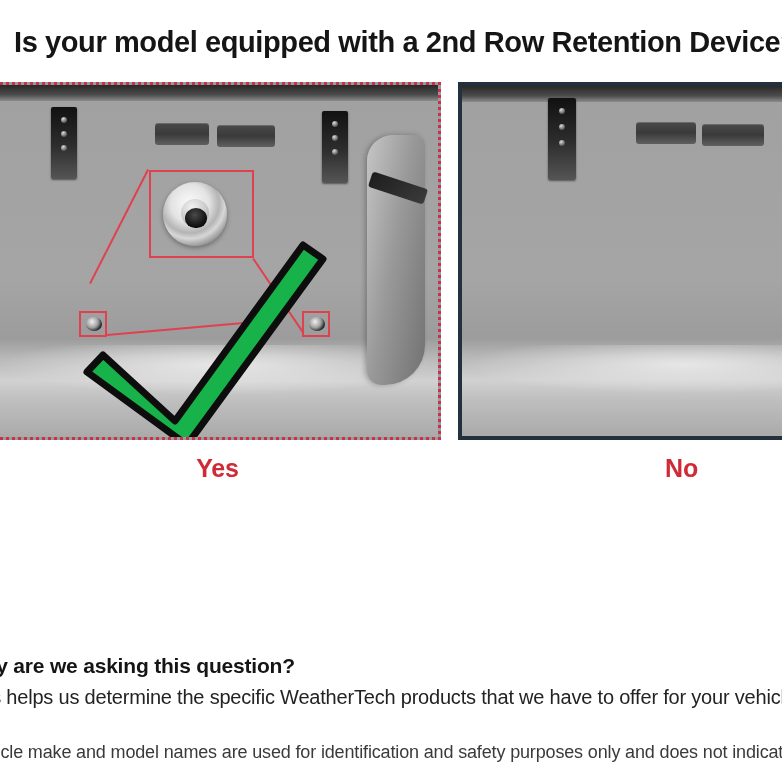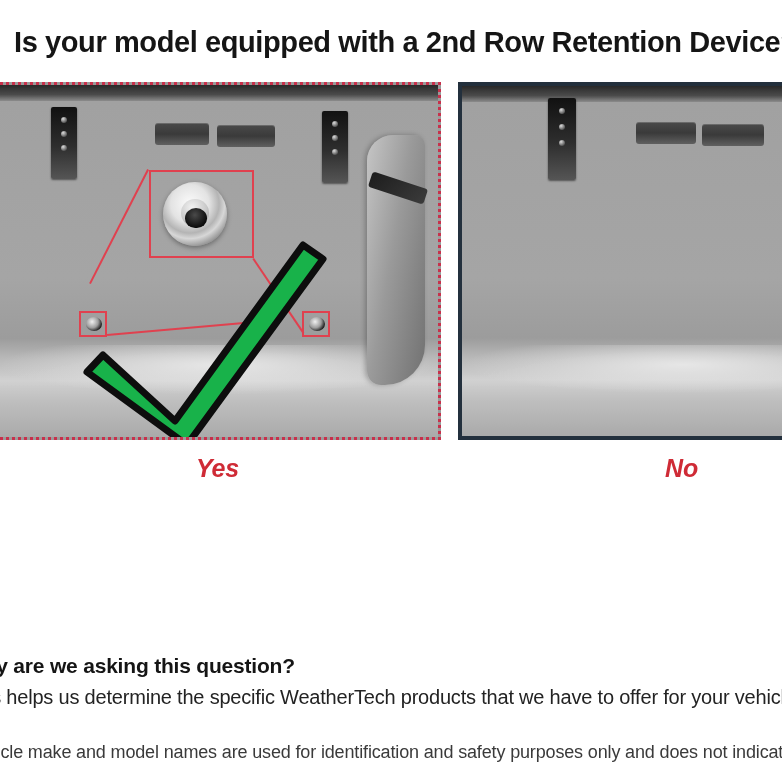--- a/index.html
+++ b/index.html
@@ -37,21 +37,20 @@
     line-height: 1.25;
   }
 
   
   .options-row {
     position: absolute;
     left: 0;
     top: 82px;
     width: 782px;
     height: 420px;
-    font-style: italic;
   }
 
   .option {
     position: absolute;
     top: 0;
   }
   .option-yes { left: -6px;  width: 447px; }
   .option-no  { left: 458px; width: 447px; }
 
   .photo-frame {

